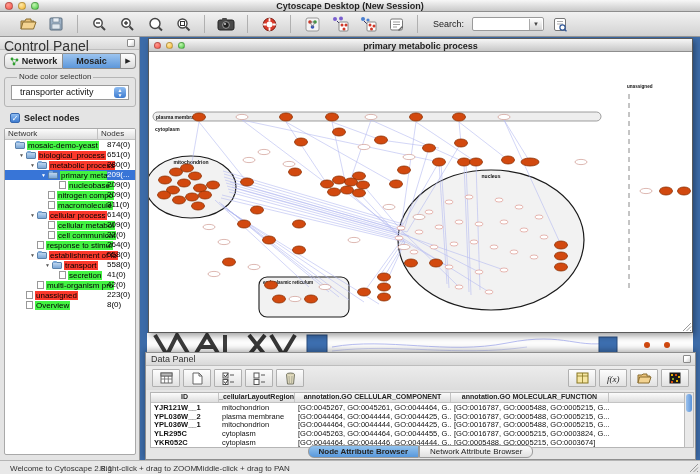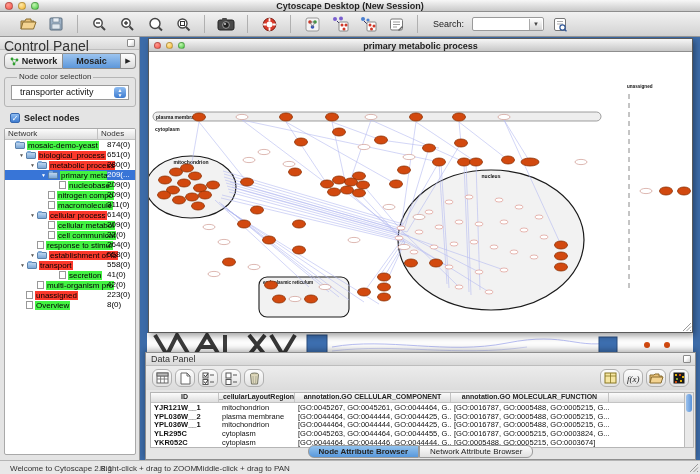--- a/index.html
+++ b/index.html
@@ -103,21 +103,21 @@
   .grip { position:absolute; right:0; bottom:0; }
 
   
   .data-panel { position:absolute; left:5px; top:315px; width:551px; height:108px;
     background:#e6e6e6; border:1px solid #8f8f8f; box-shadow:0 -2px 6px rgba(0,0,0,.3); }
   .dp-header { position:absolute; left:0; top:0; width:100%; height:13px;
     background:linear-gradient(#efefef,#d8d8d8); border-bottom:1px solid #bdbdbd;
     font-size:9px; color:#333; padding:1px 0 0 5px; }
   .dp-toolbar { position:absolute; left:0; top:13px; width:100%; height:24px; display:flex;
     align-items:center; padding:0 6px; gap:3px; background:linear-gradient(#ececec,#dcdcdc); }
-  .dbtn { width:20px; height:18px; border:1px solid #b0b0b0; border-radius:6px;
+  .dbtn { width:28px; height:18px; border:1px solid #b0b0b0; border-radius:1px;
     background:linear-gradient(#fdfdfd,#e2e2e2); display:flex; align-items:center; justify-content:center; }
   .dp-spacer { flex:1; }
   .dp-table { position:absolute; left:4px; top:39px; width:543px; height:56px; background:#fff;
     border:1px solid #b5b5b5; overflow:hidden; font-size:7.5px; }
   .dp-thead { display:flex; height:10px; background:linear-gradient(#fcfcfc,#ddd);
     border-bottom:1px solid #c4c4c4; font-weight:bold; color:#222; }
   .dp-th { border-right:1px solid #c4c4c4; text-align:center; overflow:hidden; white-space:nowrap; font-size:7px; }
   .dp-row { display:flex; height:8.7px; align-items:center; color:#111; }
   .dp-cell { overflow:hidden; white-space:nowrap; padding-left:3px; }
   .dp-cell.id { font-weight:bold; }
@@ -370,21 +370,21 @@
             <span class="tr-icon file"></span>
             <span class="tr-label green" style="max-width: 70px;">response to stimul</span>
             <span class="tr-nodes">264(0)</span>
           </div>
           <div class="tree-row" style="padding-left: 25px;">
             <span class="tr-arrow">▼</span>
             <span class="tr-icon folder"></span>
             <span class="tr-label red" style="max-width: 70px;">establishment of lo</span>
             <span class="tr-nodes">558(0)</span>
           </div>
-          <div class="tree-row" style="padding-left: 15px;">
+          <div class="tree-row" style="padding-left: 40px;">
             <span class="tr-arrow">▼</span>
             <span class="tr-icon folder"></span>
             <span class="tr-label red" style="max-width: 59px;">transport</span>
             <span class="tr-nodes">558(0)</span>
           </div>
           <div class="tree-row" style="padding-left: 47px;">
             <span class="tr-arrow"></span>
             <span class="tr-icon file"></span>
             <span class="tr-label green" style="max-width: 48px;">secretion</span>
             <span class="tr-nodes">41(0)</span>

